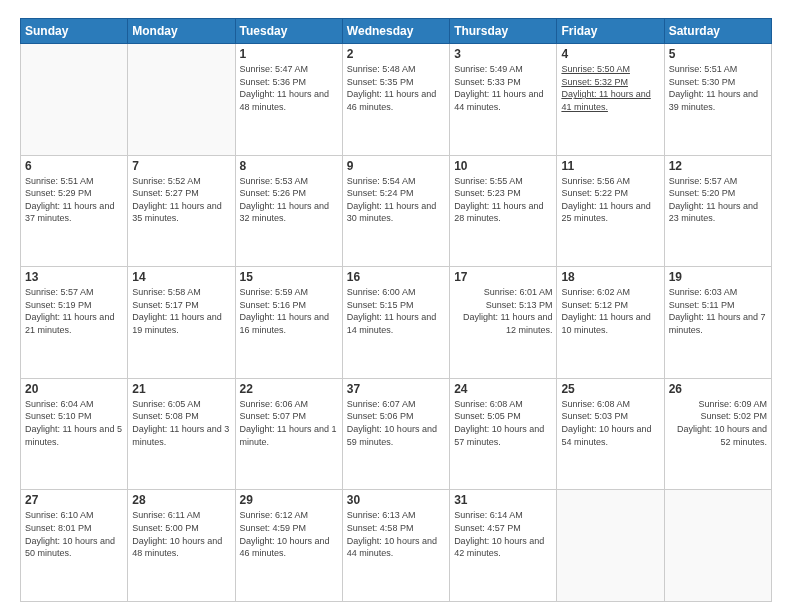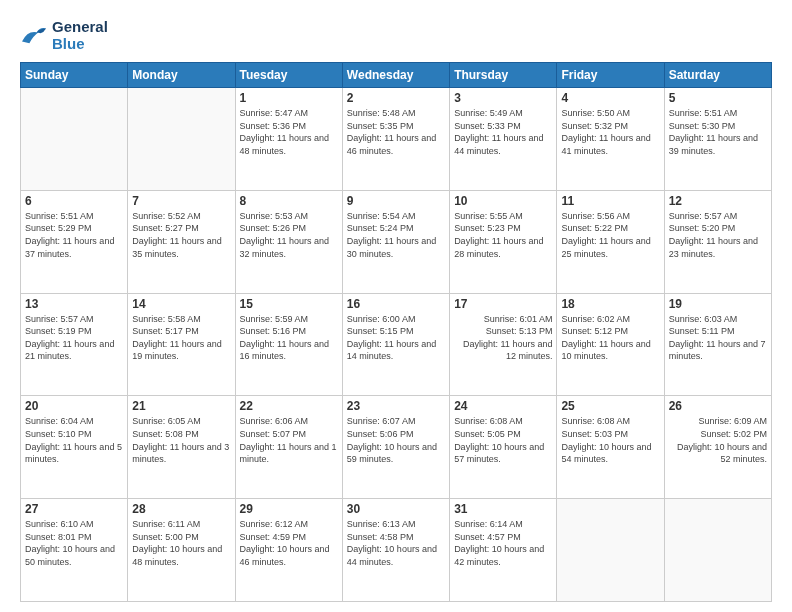--- a/index.html
+++ b/index.html
@@ -83,36 +83,20 @@
     .day-info {
       font-size: 9px;
       color: #444;
       line-height: 1.4;
     }
   </style>
 </head>
 <body>
 
 <div class="page">
-  <div class="header">
-    <div class="logo">
-      <svg class="logo-bird" viewBox="0 0 30 26" xmlns="http://www.w3.org/2000/svg">
-        <path d="M2,20 Q8,8 18,10 Q22,4 28,6 Q24,10 20,10 Q14,14 10,22 Z" fill="#2b7bba"></path>
-        <path d="M18,10 Q22,6 28,6 Q26,10 22,11 Z" fill="#1a5d99"></path>
-      </svg>
-      <div>
-        <div style="font-size:15px;font-weight:bold;color:#1a3a5c;">General</div>
-        <div style="font-size:15px;font-weight:bold;color:#2b7bba;">Blue</div>
-      </div>
-    </div>
-    <div class="title-block">
-      <div class="month-title"></div>
-      <div class="location"></div>
-    </div>
-  </div>
 
   <table class="calendar">
     <thead>
       <tr>
       <th>Sunday</th>
           <th>Monday</th>
           <th>Tuesday</th>
           <th>Wednesday</th>
           <th>Thursday</th>
           <th>Friday</th>
@@ -136,21 +120,21 @@
 Daylight: 11 hours and 46 minutes.</div>
           </td>
           <td>
             <span class="day-num">3</span>
             <div class="day-info" style="white-space: pre-line;">Sunrise: 5:49 AM
 Sunset: 5:33 PM
 Daylight: 11 hours and 44 minutes.</div>
           </td>
           <td>
             <span class="day-num">4</span>
-            <div class="day-info" style="white-space: pre-line;">Sunrise: 5:50 AM
+            <div class="day-info" style="white-space: pre-line; text-decoration: underline;">Sunrise: 5:50 AM
 Sunset: 5:32 PM
 Daylight: 11 hours and 41 minutes.</div>
           </td>
           <td>
             <span class="day-num">5</span>
             <div class="day-info" style="white-space: pre-line;">Sunrise: 5:51 AM
 Sunset: 5:30 PM
 Daylight: 11 hours and 39 minutes.</div>
           </td>
         </tr>
@@ -255,21 +239,21 @@
 Sunset: 5:08 PM
 Daylight: 11 hours and 3 minutes.</div>
           </td>
           <td>
             <span class="day-num">22</span>
             <div class="day-info" style="white-space: pre-line;">Sunrise: 6:06 AM
 Sunset: 5:07 PM
 Daylight: 11 hours and 1 minute.</div>
           </td>
           <td>
-            <span class="day-num">23</span>
+            <span class="day-num">37</span>
             <div class="day-info" style="white-space: pre-line;">Sunrise: 6:07 AM
 Sunset: 5:06 PM
 Daylight: 10 hours and 59 minutes.</div>
           </td>
           <td>
             <span class="day-num">24</span>
             <div class="day-info" style="white-space: pre-line;">Sunrise: 6:08 AM
 Sunset: 5:05 PM
 Daylight: 10 hours and 57 minutes.</div>
           </td>

